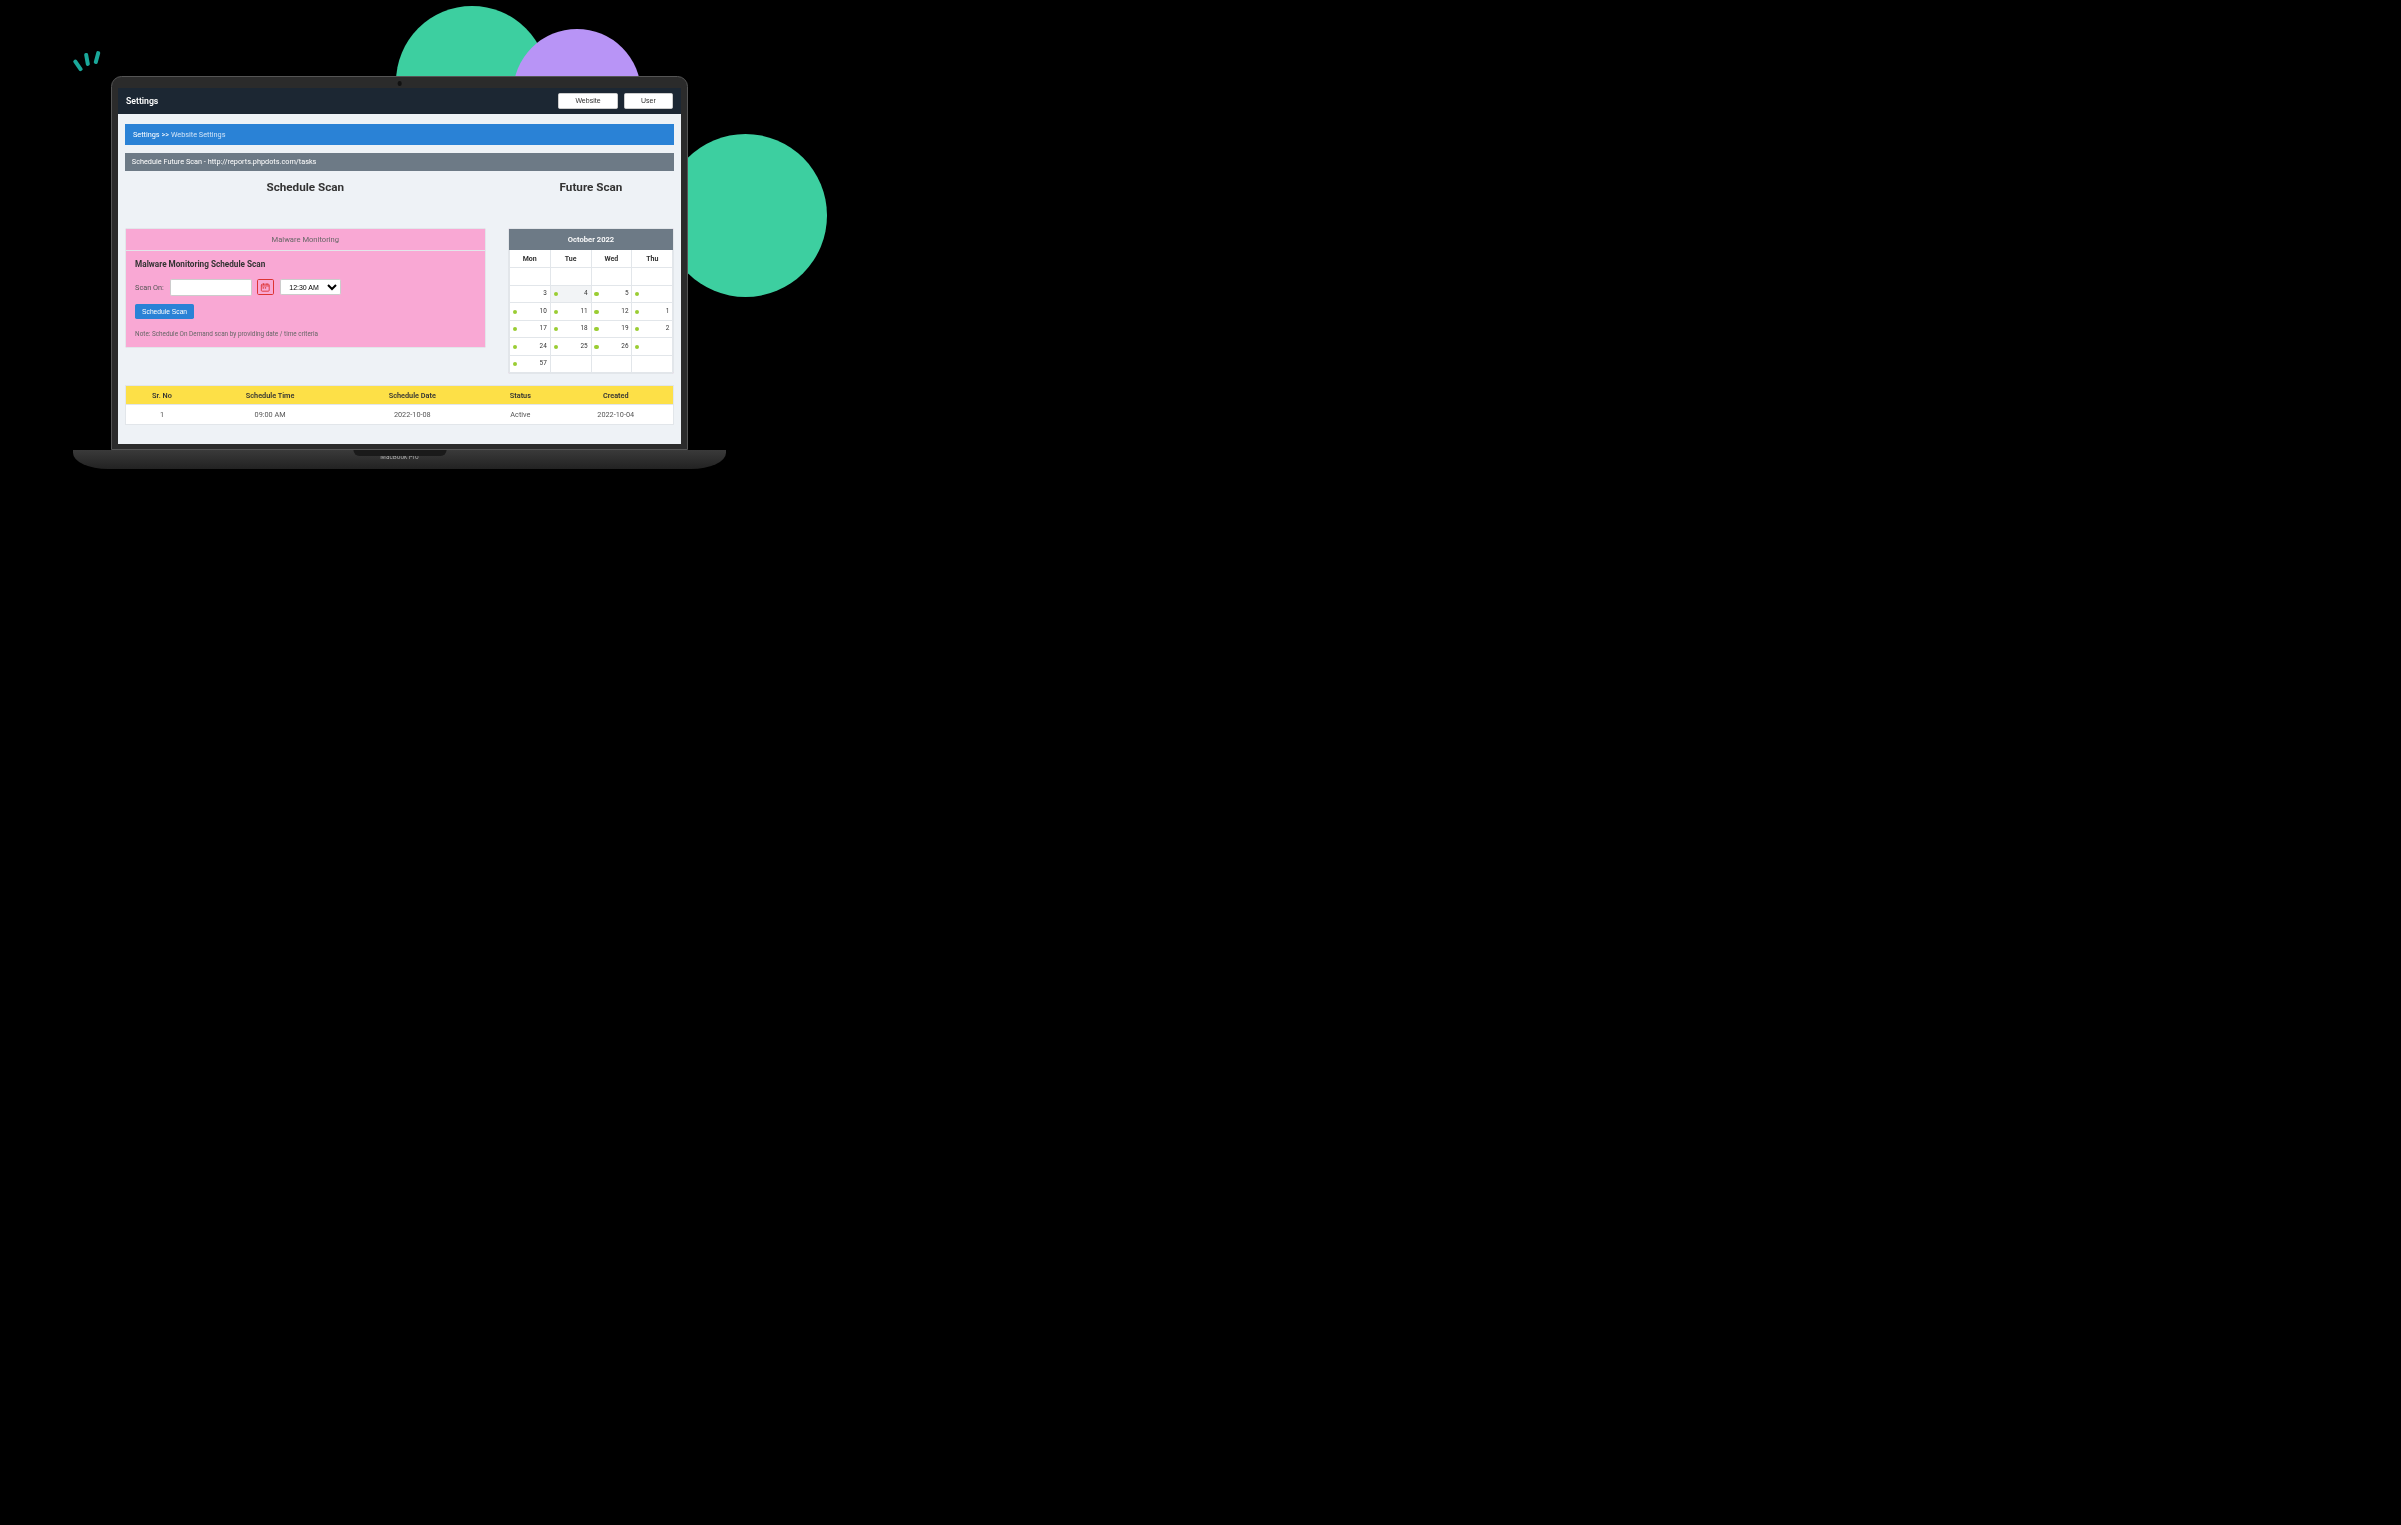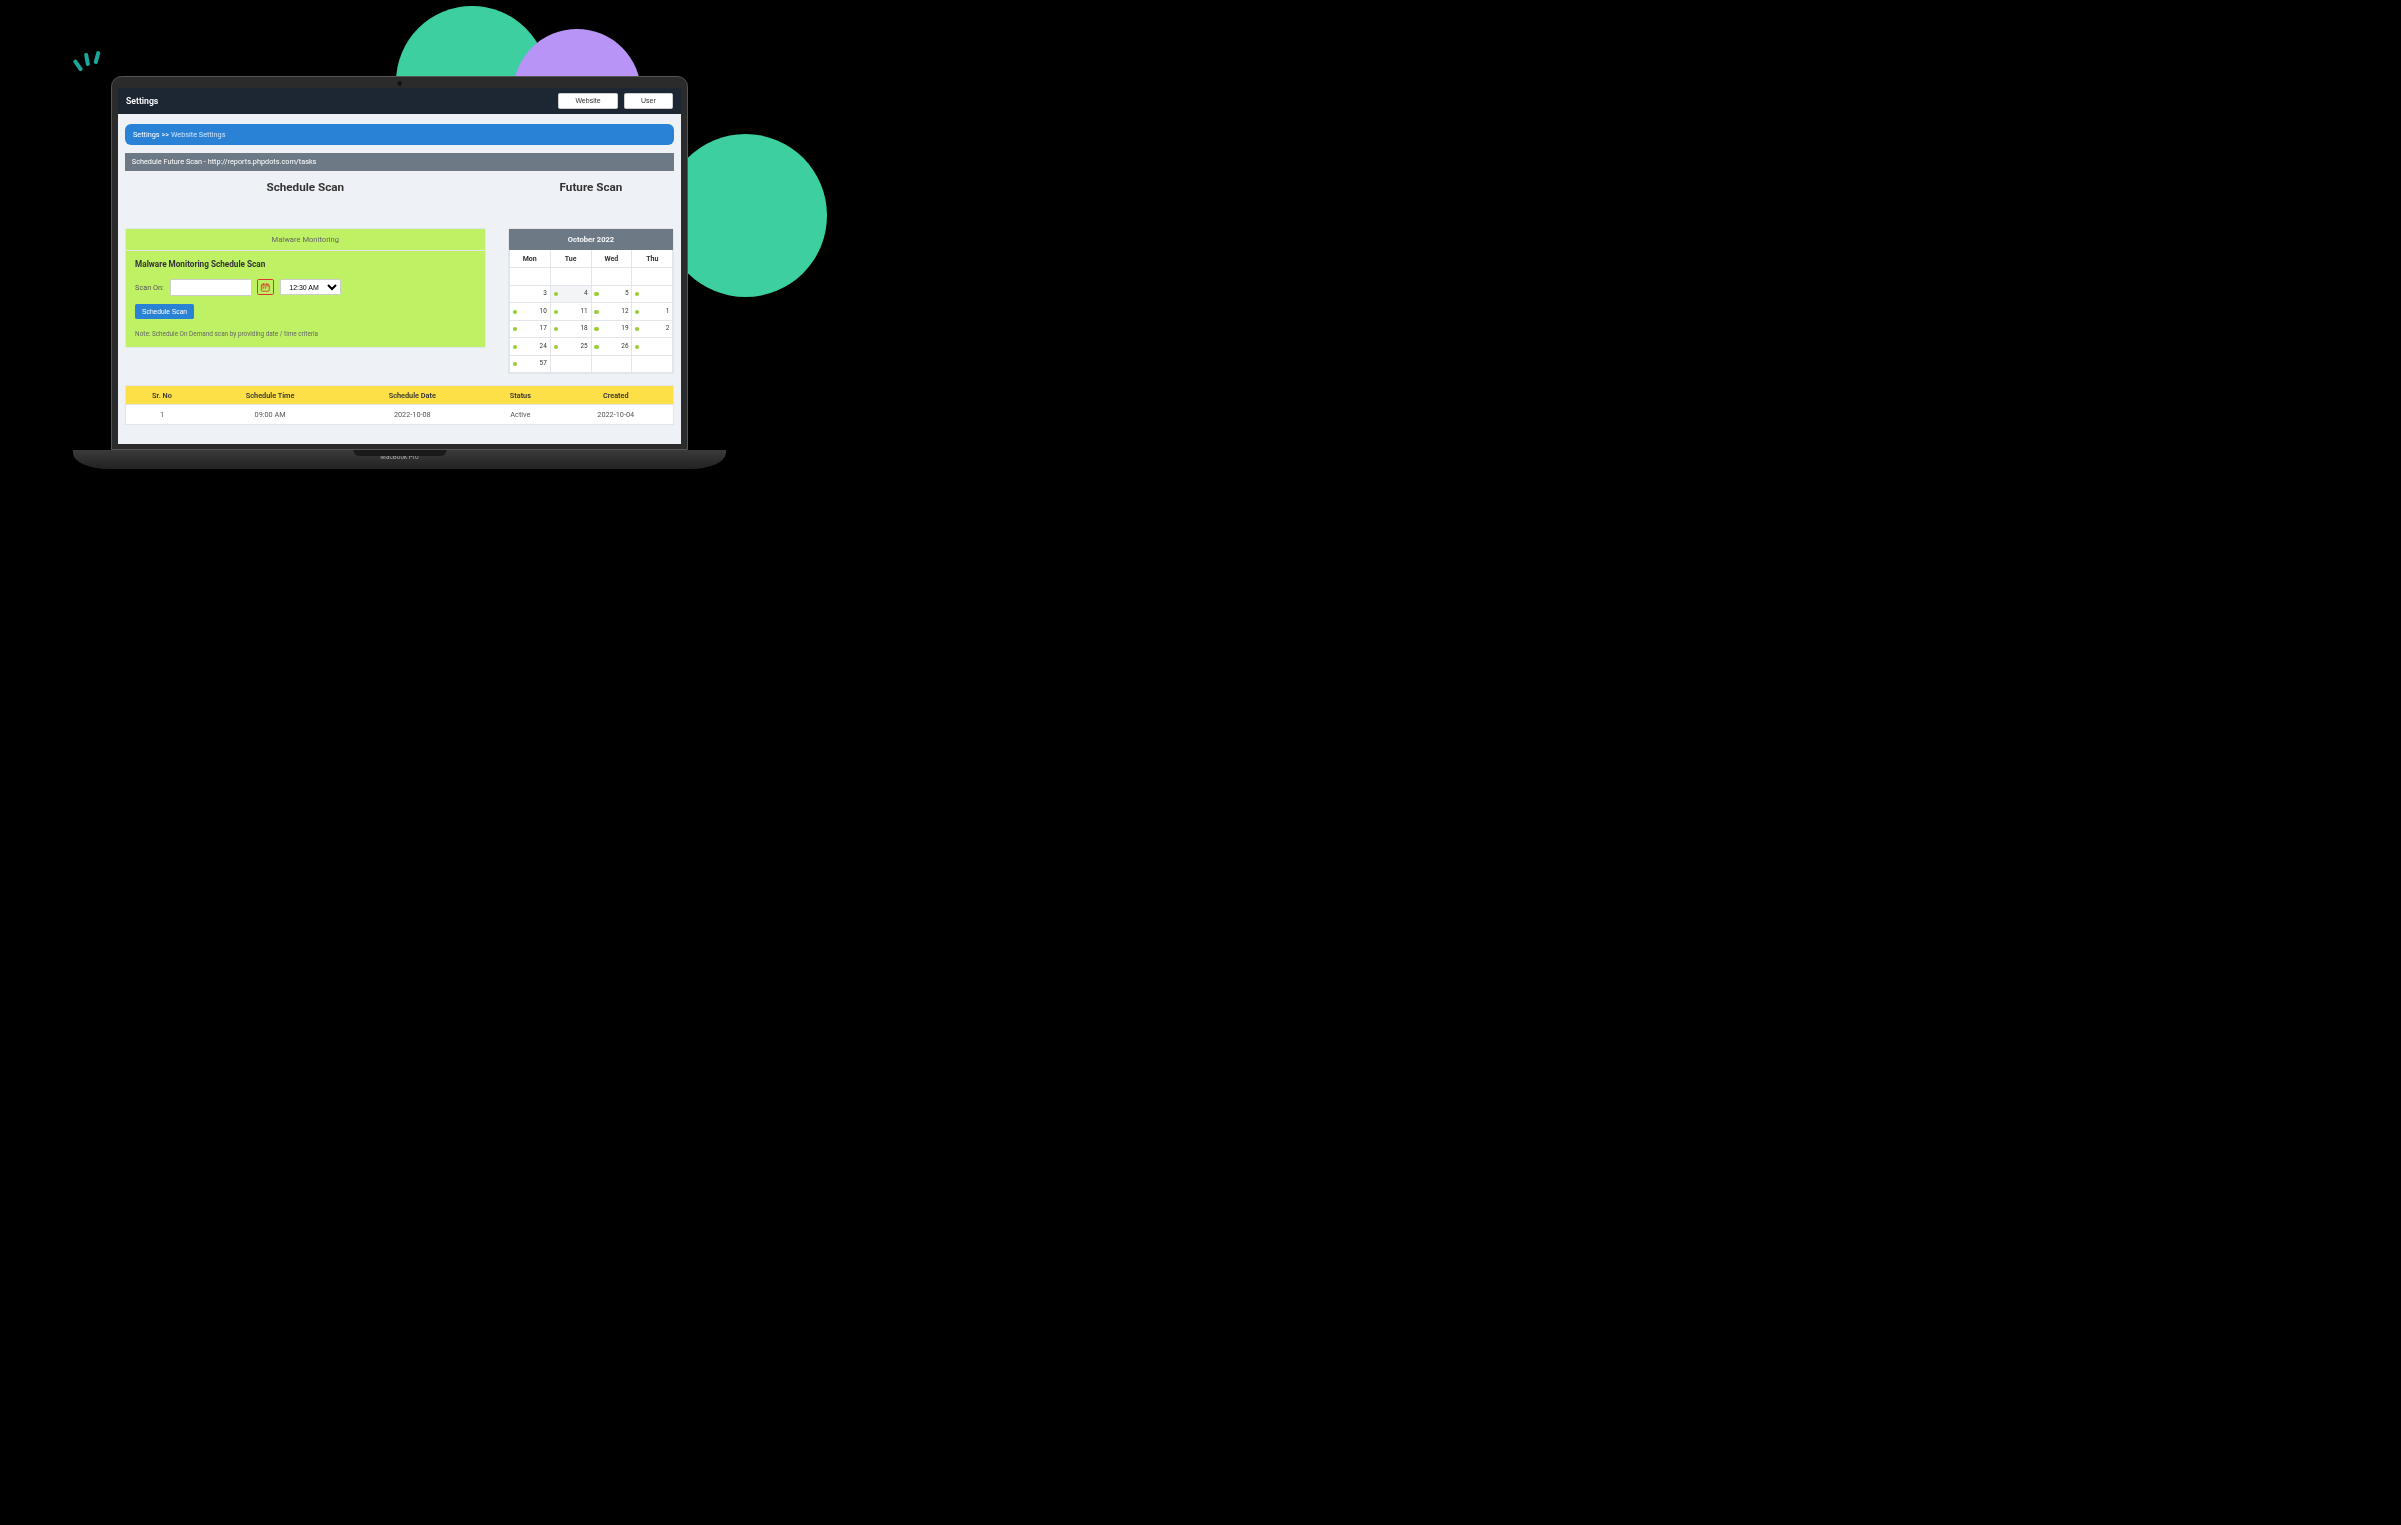--- a/index.html
+++ b/index.html
@@ -113,21 +113,20 @@
     padding: 3.5px 16.3px;
     cursor: pointer;
   }
 
   .breadcrumb-bar {
     background: #2a82d6;
     color: #fff;
     font-size: 7.3px;
     padding: 5.8px 8.2px;
     margin: 10.5px 7px 8.2px 7px;
-    border-radius: 6px;
   }
   .breadcrumb-bar .bc-sub { color: #cfe3f7; }
 
   .panel-header {
     background: #6d7a86;
     color: #fff;
     font-size: 7.3px;
     padding: 4.7px 7px;
     margin: 0 7px;
   }
@@ -142,21 +141,21 @@
 
   .sec-title {
     text-align: center;
     font-size: 11.7px;
     font-weight: 700;
     color: #333;
     margin: 9.3px 0 5.8px 0;
   }
 
   .card {
-    background: #bef264;
+    background: #f9a8d4;
     border: 0.6px solid #e2e6ea;
     border-radius: 1.7px;
     margin-top: 34px;
   }
   .card-tab {
     text-align: center;
     font-size: 7.6px;
     color: #666;
     padding: 5.8px 0;
     border-bottom: 0.6px solid #e2e6ea;

